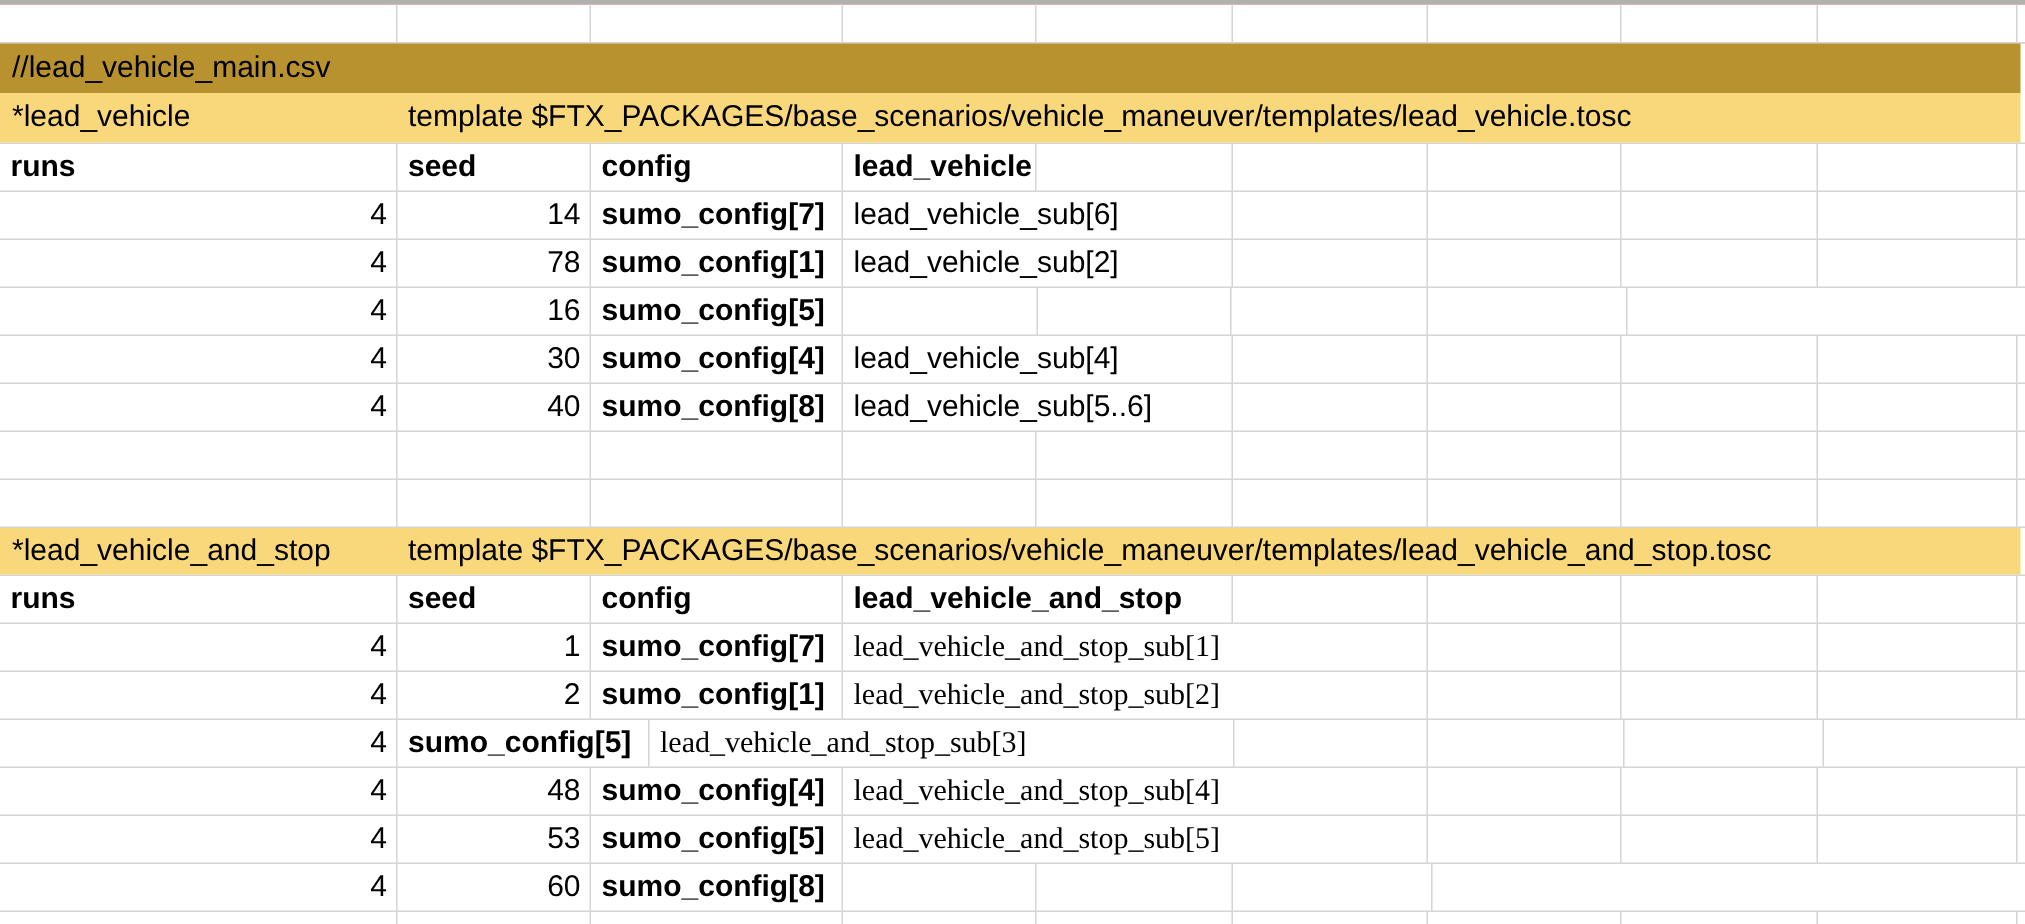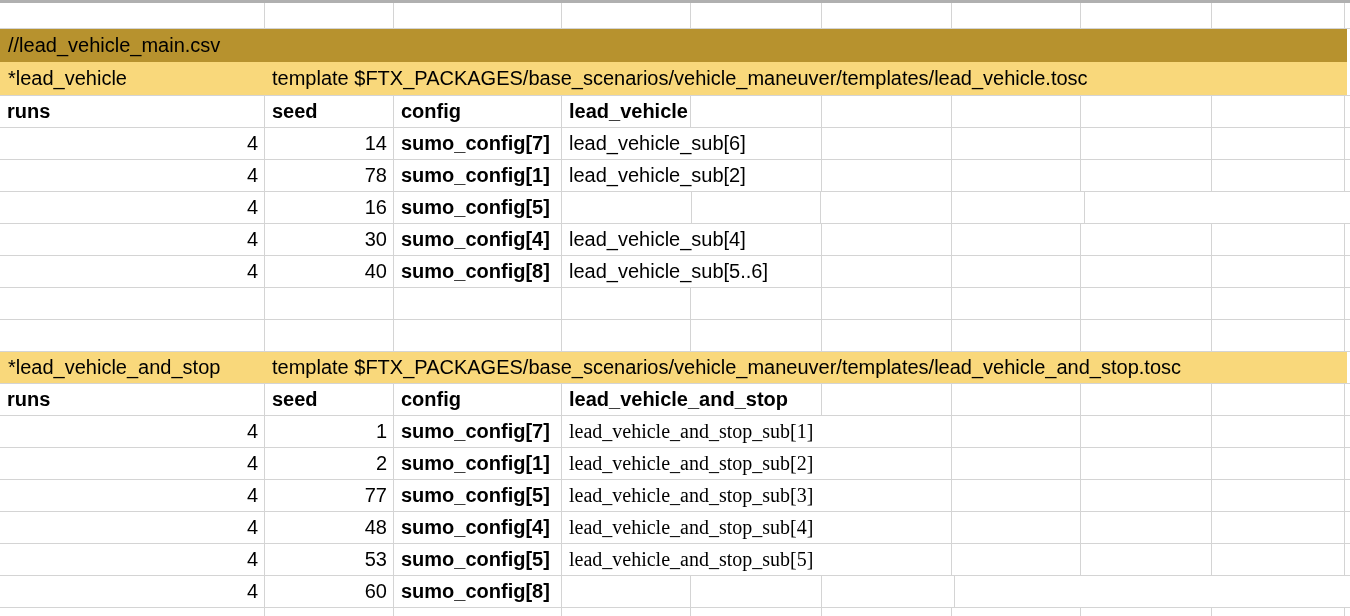--- a/index.html
+++ b/index.html
@@ -198,21 +198,20 @@
     <div class="c w0 num">4</div>
     <div class="c w1 num">2</div>
     <div class="c w2">sumo_config[1]</div>
     <div class="c s3">lead_vehicle_and_stop_sub[2]</div>
     <div class="c w6"></div>
     <div class="c w7"></div>
     <div class="c w8"></div>
   </div>
   <div class="row">
     <div class="c w0 num">4</div>
-    <div class="c w1 num">77</div>
     <div class="c w2">sumo_config[5]</div>
     <div class="c s3">lead_vehicle_and_stop_sub[3]</div>
     <div class="c w6"></div>
     <div class="c w7"></div>
     <div class="c w8"></div>
   </div>
   <div class="row">
     <div class="c w0 num">4</div>
     <div class="c w1 num">48</div>
     <div class="c w2">sumo_config[4]</div>

